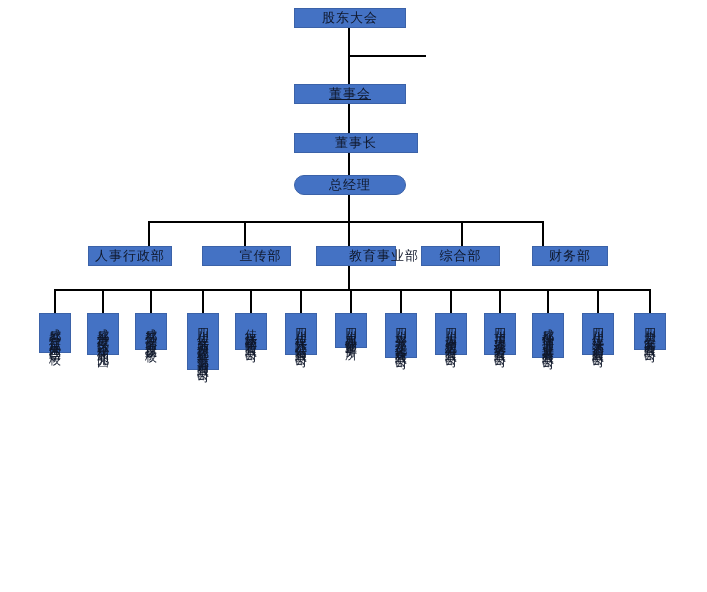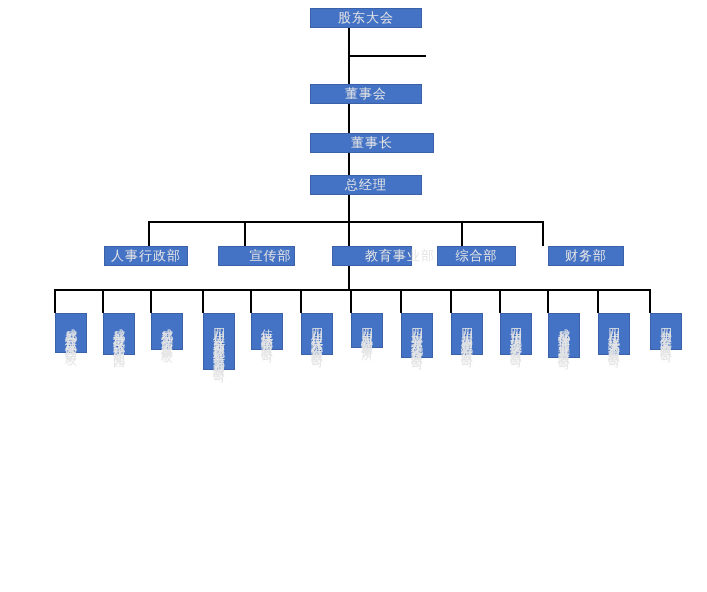--- a/index.html
+++ b/index.html
@@ -11,24 +11,23 @@
     overflow: hidden;
     font-family: "Liberation Sans", "DejaVu Sans", sans-serif;
   }
   .ln { position: absolute; background: #000000; z-index: 1; }
   .h  { height: 2px; }
   .v  { width: 2px; }
   .node {
     position: absolute;
     background: #4472C4;
     border: 1px solid #3B62A8;
-    color: #e5e5e5;
+    color: #0f172a;
     box-sizing: border-box;
     z-index: 2;
-    margin-left: 16px;
   }
   .hnode {
     height: 20px;
     line-height: 18px;
     text-align: center;
     font-size: 13px;
     letter-spacing: 1px;
     white-space: nowrap;
   }
   .vnode {
@@ -63,26 +62,26 @@
   <div class="ln v" style="left:300px; top:289px; height:24px;"></div>
   <div class="ln v" style="left:350px; top:289px; height:24px;"></div>
   <div class="ln v" style="left:400px; top:289px; height:24px;"></div>
   <div class="ln v" style="left:450px; top:289px; height:24px;"></div>
   <div class="ln v" style="left:499px; top:289px; height:24px;"></div>
   <div class="ln v" style="left:547px; top:289px; height:24px;"></div>
   <div class="ln v" style="left:597px; top:289px; height:24px;"></div>
   <div class="ln v" style="left:649px; top:289px; height:24px;"></div>
 
   <div class="node hnode" style="left:294px; top:8px;   width:112px;">股东大会</div>
-  <div class="node hnode" style="left:294px; top:84px;  width:112px;">董事会</div>
+  <div class="node hnode" style="left:294px; top:84px;  width:112px;text-decoration:underline;">董事会</div>
   <div class="node hnode" style="left:294px; top:133px; width:124px;">董事长</div>
-  <div class="node hnode" style="left:294px; top:175px; width:112px;">总经理</div>
+  <div class="node hnode" style="left:294px; top:175px; width:112px;border-radius:10px;">总经理</div>
 
   <div class="node hnode" style="left:88px;  top:246px; width:84px;">人事行政部</div>
-  <div class="node hnode" style="left:202px; top:246px; width:77px;padding-left:28px;">宣传部</div>
+  <div class="node hnode" style="left:202px; top:246px; width:89px;padding-left:28px;">宣传部</div>
   <div class="node hnode" style="left:316px; top:246px; width:80px;padding-left:32px;">教育事业部</div>
   <div class="node hnode" style="left:421px; top:246px; width:79px;">综合部</div>
   <div class="node hnode" style="left:532px; top:246px; width:76px;">财务部</div>
 
   <div class="node vnode" style="left:39px;  top:313px;">成都石室佳兴外国语学校</div>
   <div class="node vnode" style="left:87px;  top:313px;">成都市武侯区小精灵幼儿园</div>
   <div class="node vnode" style="left:135px; top:313px;">成都三德名师点拨学校</div>
   <div class="node vnode" style="left:187px; top:313px;">四川佳兴名师点拨远程教育咨询有限公司</div>
   <div class="node vnode" style="left:235px; top:313px;">佳兴保险销售有限公司</div>
   <div class="node vnode" style="left:285px; top:313px;">四川佳兴保险公估有限公司</div>

